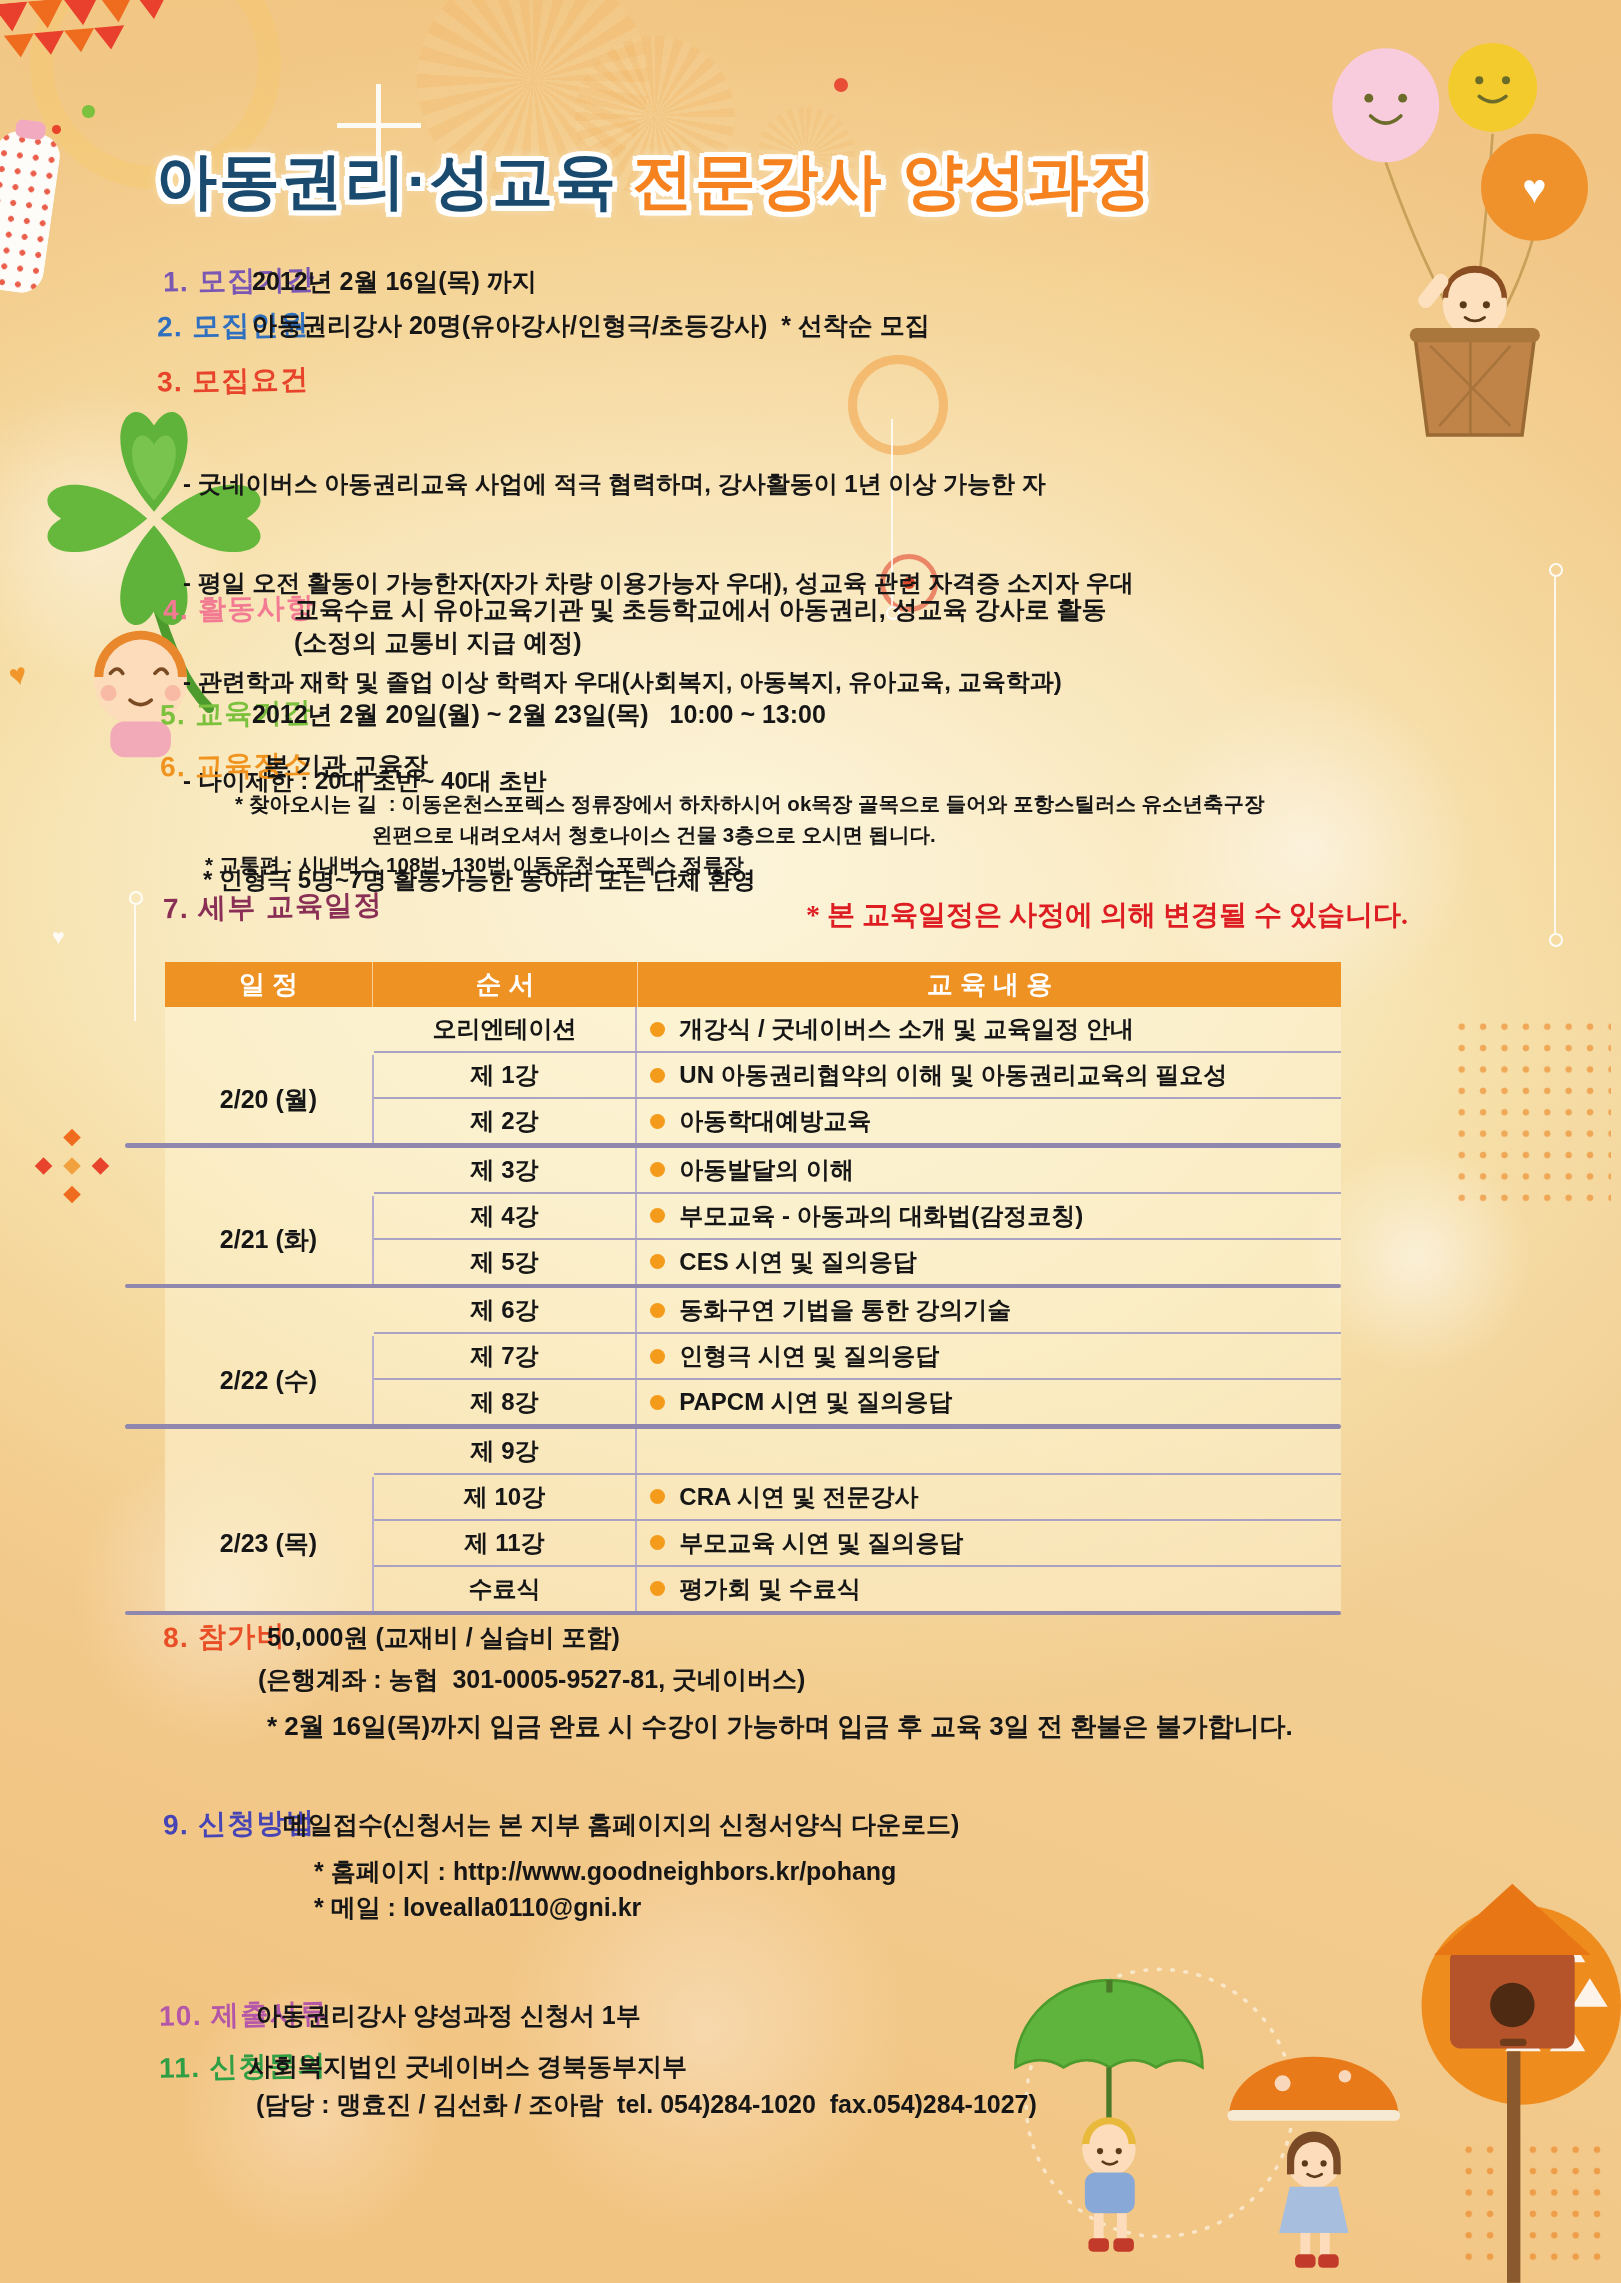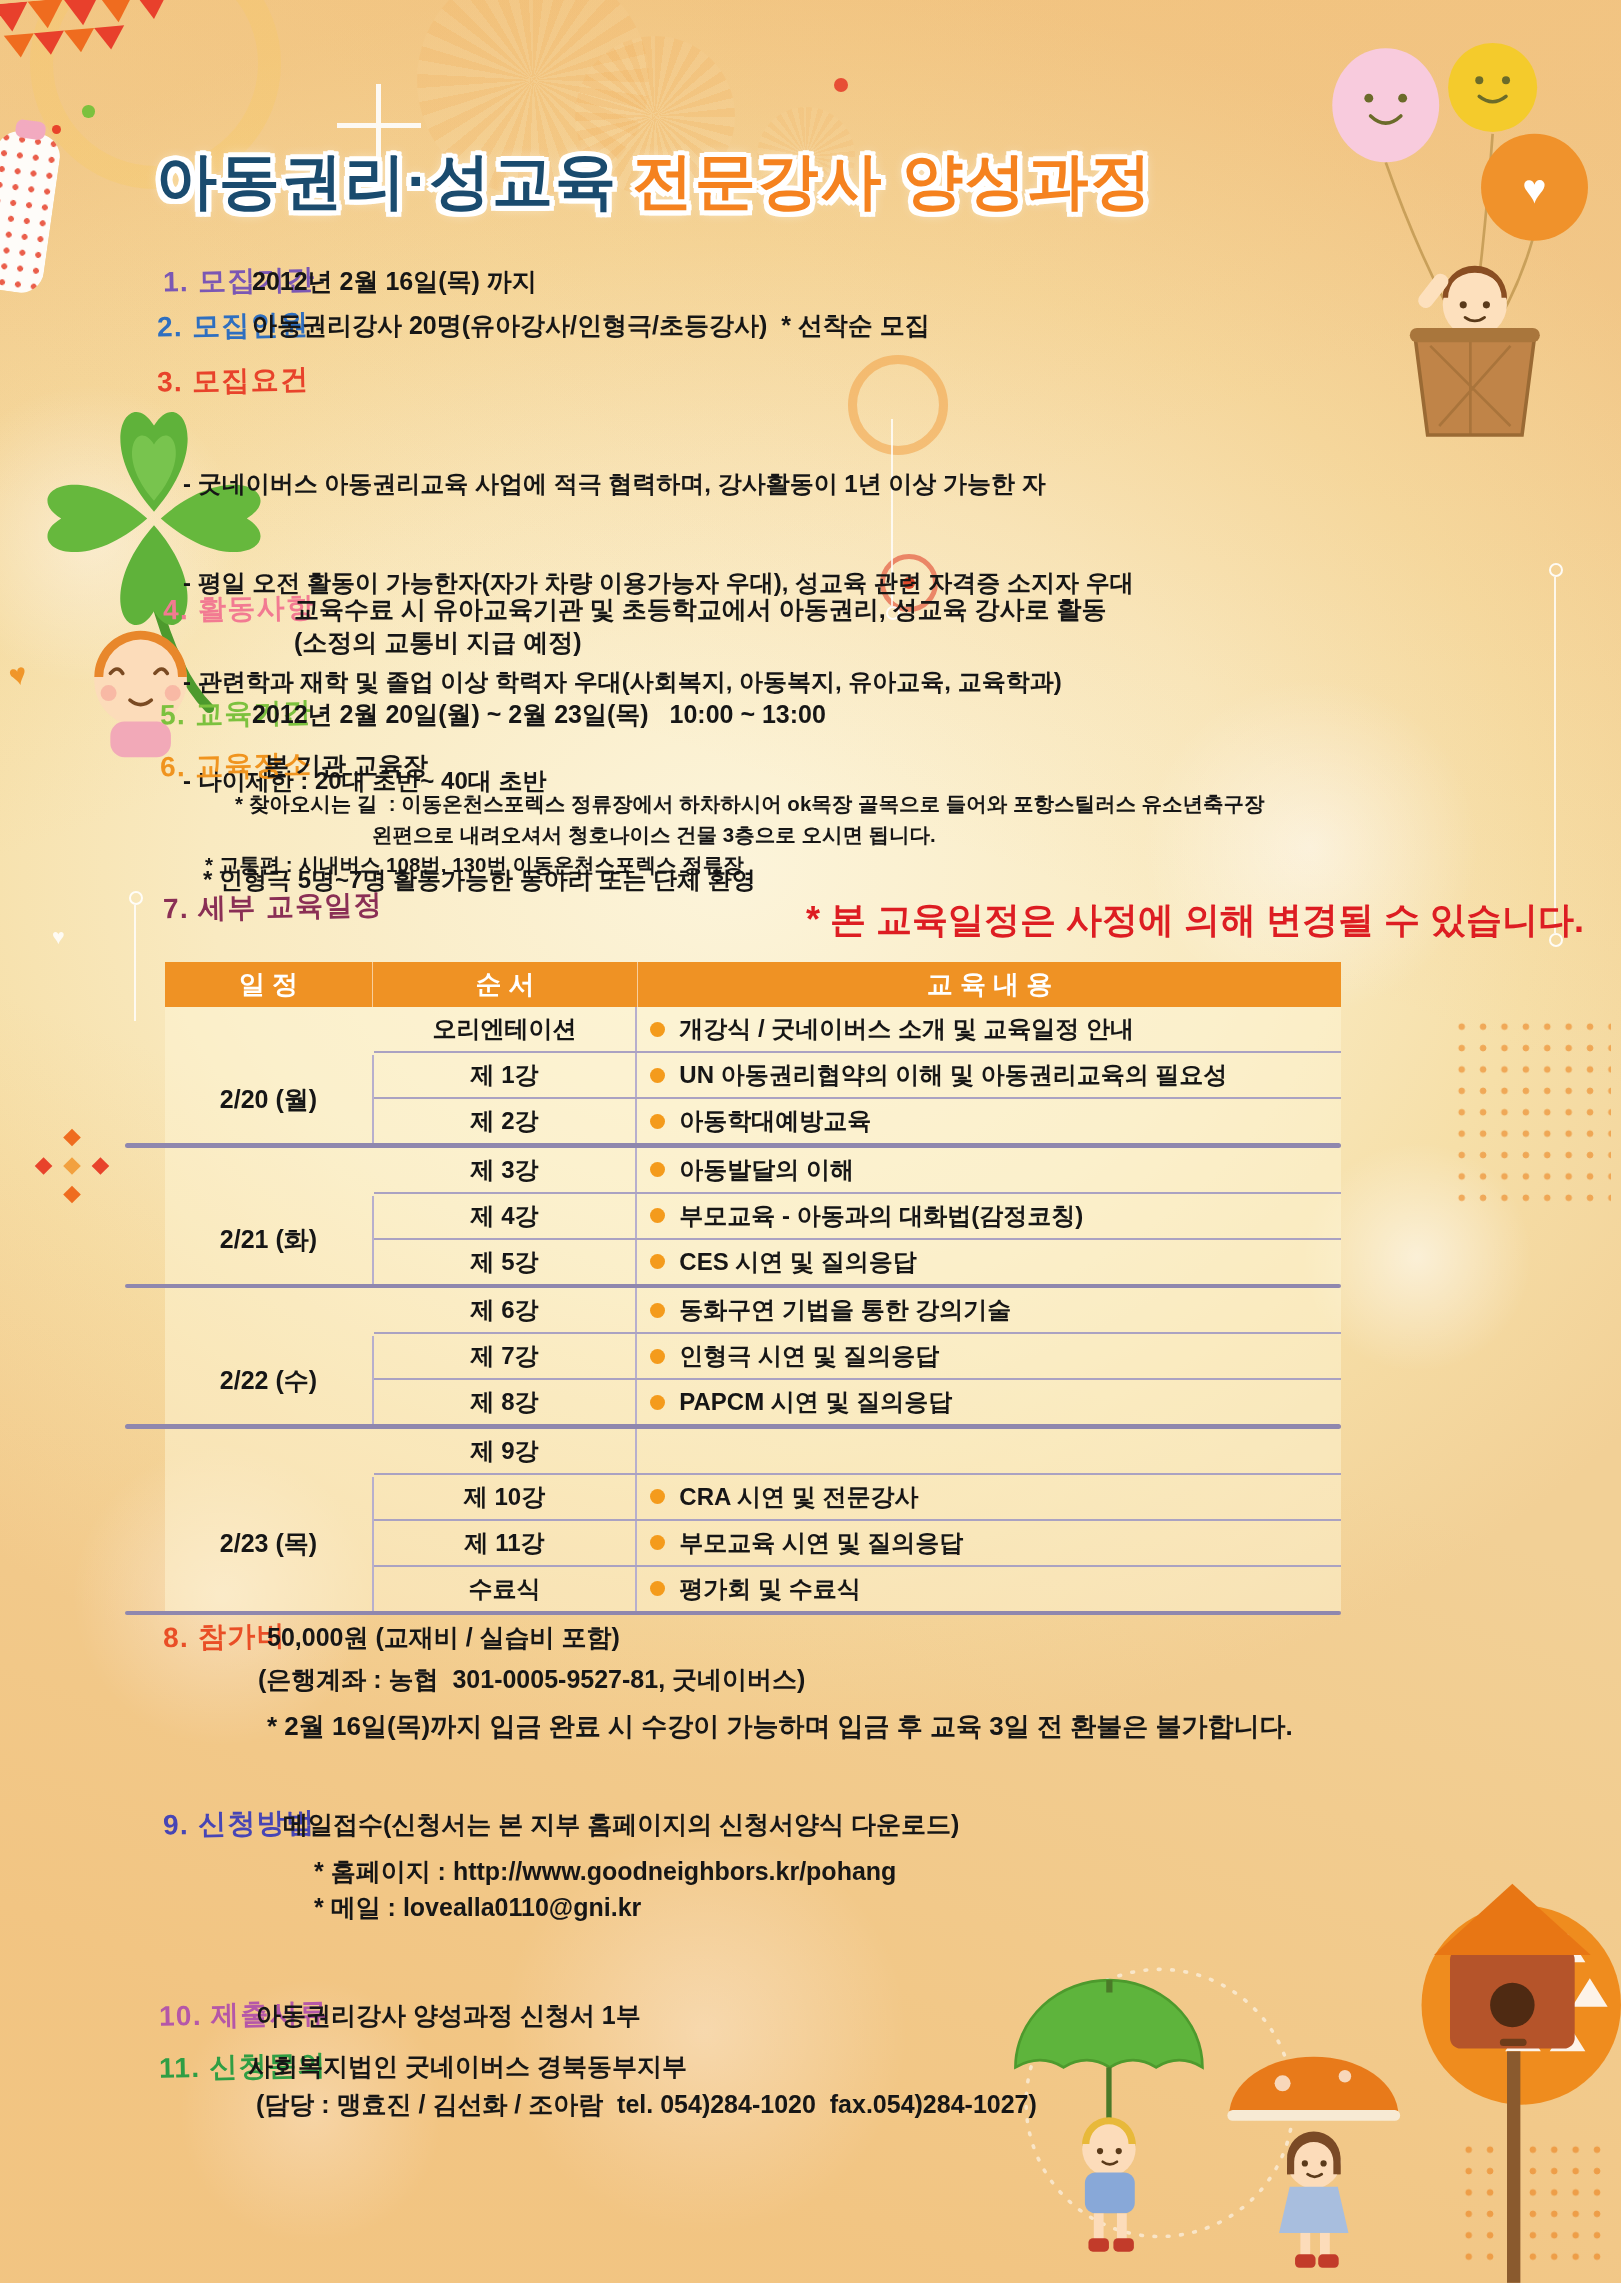--- a/index.html
+++ b/index.html
@@ -15,21 +15,21 @@
                linear-gradient(20deg, rgba(244,186,110,0) 62%, rgba(240,170,90,.30) 96%),
                linear-gradient(340deg, rgba(244,186,110,0) 70%, rgba(243,196,120,.35) 100%);}
   
   .title{position:absolute;left:156px;top:141px;font-size:61px;font-weight:800;letter-spacing:1.8px;white-space:pre;
     text-shadow:-4.5px -4.5px 0 #fff,4.5px -4.5px 0 #fff,-4.5px 4.5px 0 #fff,4.5px 4.5px 0 #fff,0 5.3px 0 #fff,0 -5.3px 0 #fff,5.3px 0 0 #fff,-5.3px 0 0 #fff,0 0 12.5px rgba(255,255,255,.9);}
   .t1{color:#1a4b6e;} .t2{color:#f5821f;margin-left:14.3px;}
   .lblrow{position:absolute;font-weight:800;font-size:28px;letter-spacing:1.3px;white-space:pre;transform:rotate(-1.2deg);}
   .txt{position:absolute;font-weight:700;font-size:25px;white-space:pre;color:#161616;}
   .small{font-size:20.5px;}
   .bullets{position:absolute;font-weight:700;font-size:24px;white-space:pre;line-height:33px;}
-  .rednote{position:absolute;font-weight:800;font-size:36px;color:#dd1d22;white-space:pre;}
+  .rednote{position:absolute;font-weight:800;font-size:28px;color:#dd1d22;white-space:pre;font-family:Liberation Serif, serif;}
   
   .tbl{position:absolute;left:165px;top:962px;width:1176px;}
   .tbl-head{display:flex;height:45px;color:#fff;font-size:26px;font-weight:800;}
   .th{display:flex;align-items:center;justify-content:center;}
   .th1{width:207px;border-right:1.8px solid rgba(255,255,255,.55);}
   .th2{width:264px;border-right:1.8px solid rgba(255,255,255,.55);}
   .th3{flex:1;}
   .tbl-body{background:rgba(253,245,214,.5);}
   .grp{display:flex;position:relative;margin-bottom:4.5px;}
   .grp::after{content:"";position:absolute;left:-40px;right:0;bottom:-4.5px;height:4.5px;background:#8f87ae;border-radius:2.7px;}

